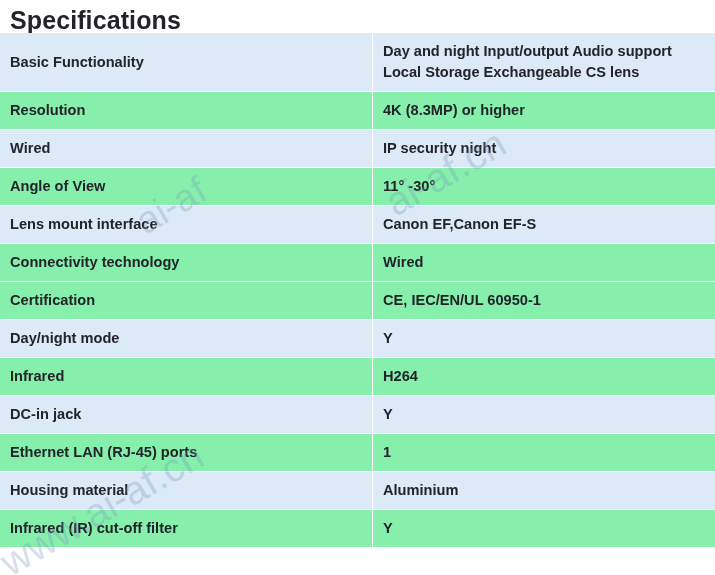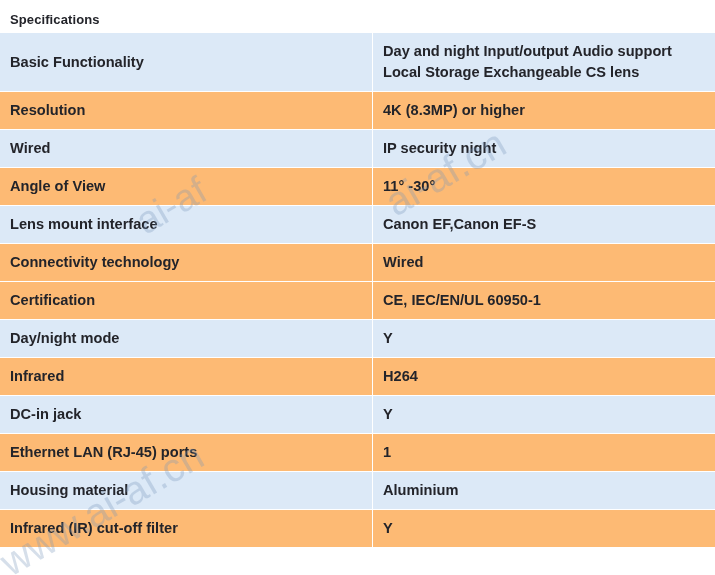--- a/index.html
+++ b/index.html
@@ -15,21 +15,21 @@
     position: relative;
   }
   .page {
     position: relative;
     width: 715px;
     height: 575px;
     overflow: hidden;
     background: #ffffff;
   }
   .title {
-    font-size: 13px;
+    font-size: 25px;
     font-weight: bold;
     color: #23242a;
     padding: 8px 0 0 10px;
     letter-spacing: 0.1px;
     line-height: 24px;
     height: 33px;
     box-sizing: border-box;
   }
   .spec-table {
     border-collapse: collapse;
@@ -51,21 +51,21 @@
   }
   .spec-table td.label {
     width: 352px;
     font-weight: bold;
     border-right: 1px solid #ffffff;
   }
   .spec-table td.value {
     font-weight: bold;
   }
   .row-even td { background: #dce9f7; }
-  .row-odd td { background: #fdba74; }
+  .row-odd td { background: #86efac; }
 
   
   .watermark {
     position: absolute;
     left: 0;
     top: 0;
     width: 715px;
     height: 575px;
     pointer-events: none;
     z-index: 3;

